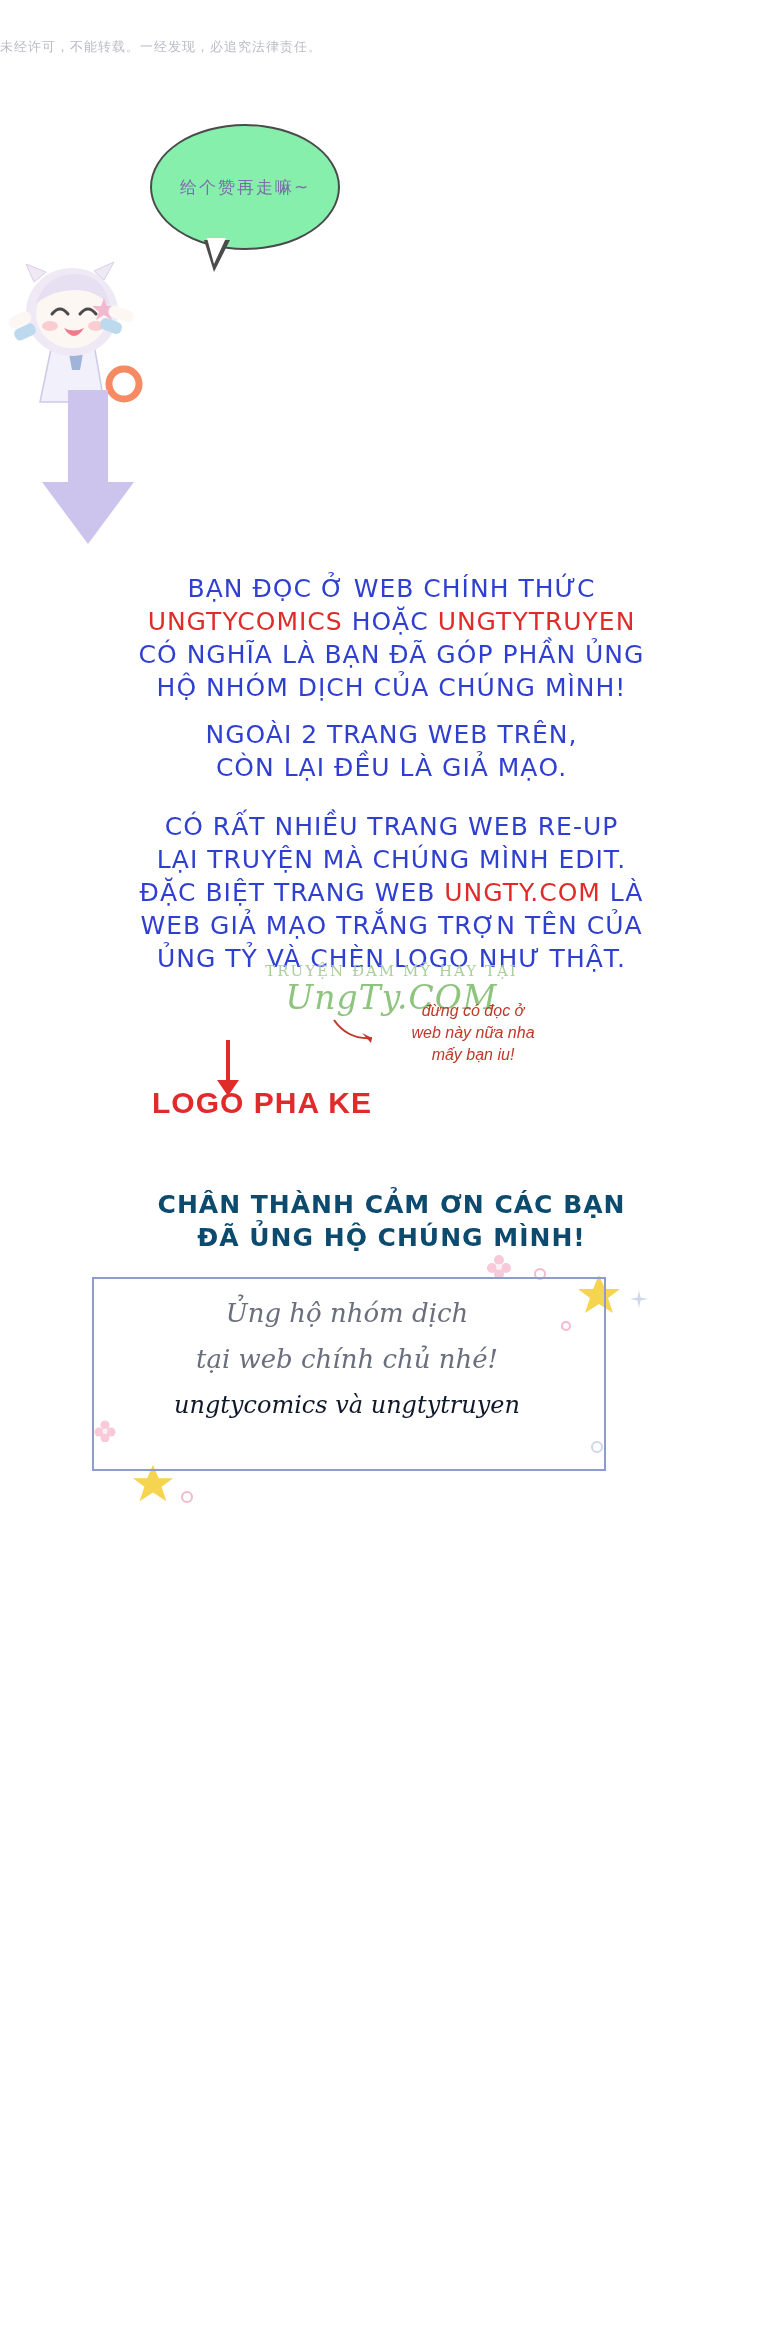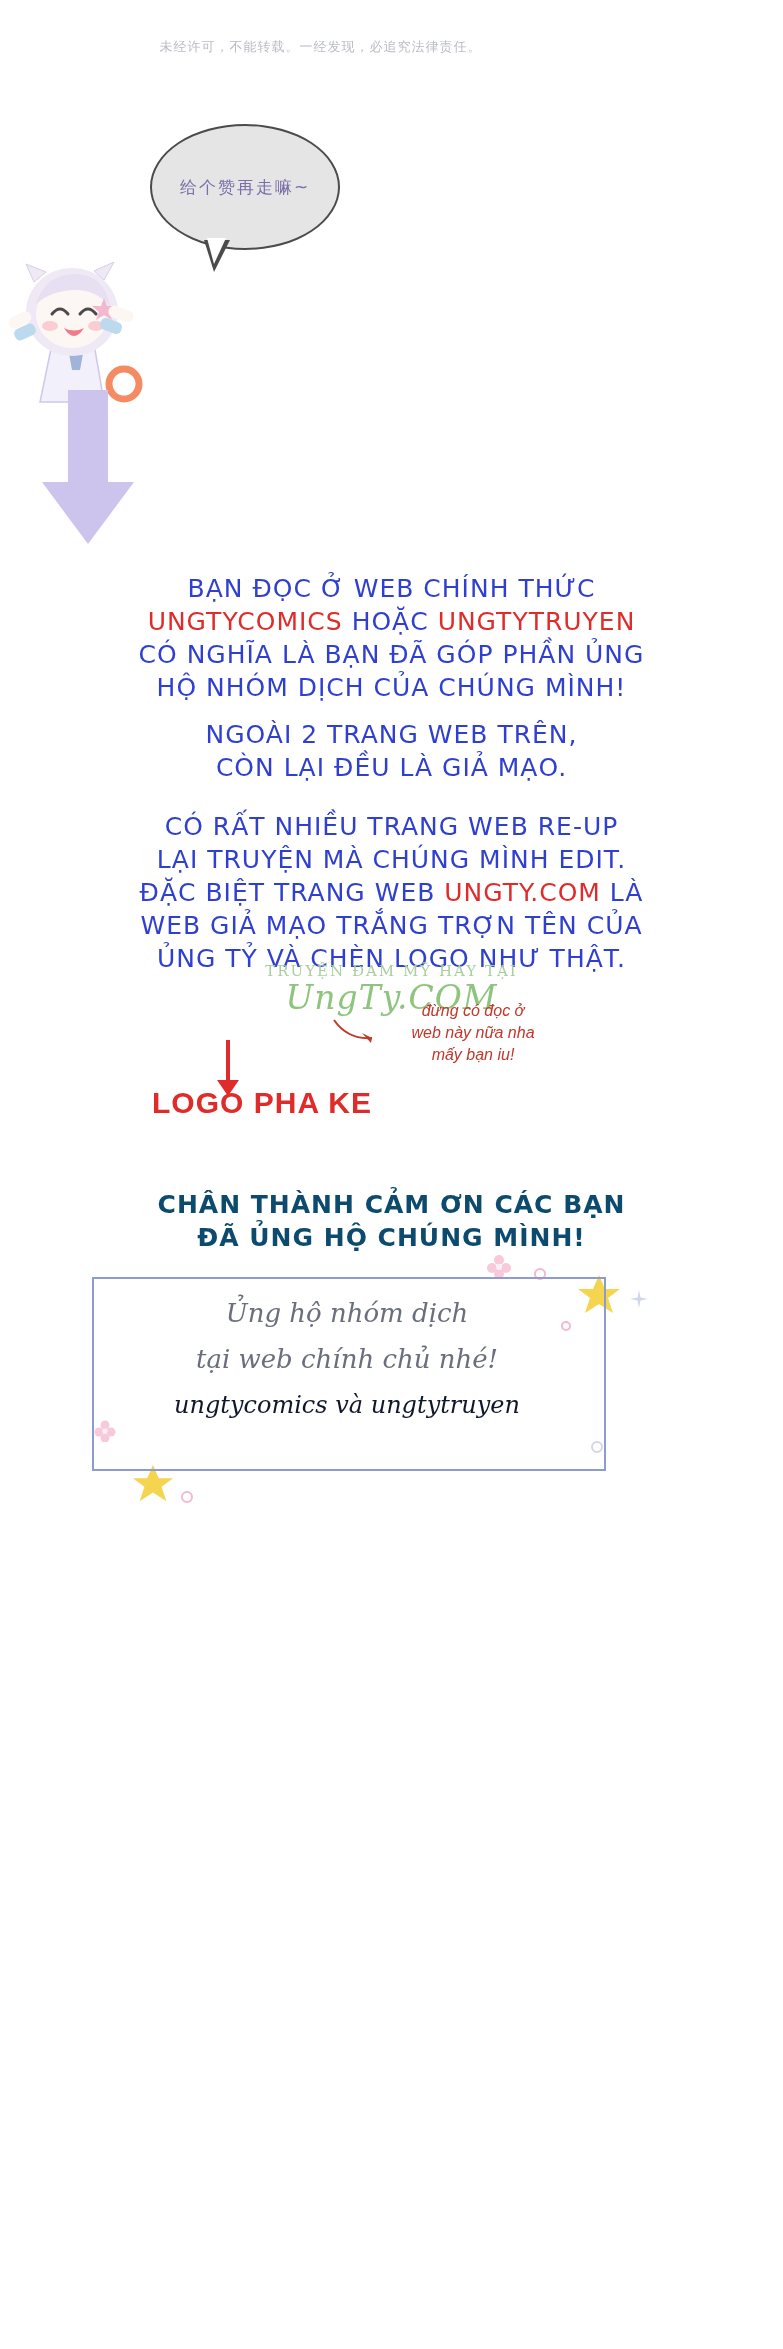--- a/index.html
+++ b/index.html
@@ -14,37 +14,36 @@
     font-family: "DejaVu Sans", sans-serif;
     overflow: hidden;
   }
 
   
   .copyright {
     position: absolute;
     top: 38px;
     left: 0;
     width: 641px;
-    text-align: center;
     font-size: 13px;
     color: #b9bcc4;
     letter-spacing: 1px;
     font-family: "DejaVu Sans", sans-serif;
   }
 
   
   .bubble {
     position: absolute;
     left: 150px;
     top: 124px;
     width: 186px;
     height: 122px;
     border: 2px solid #4b4b4b;
     border-radius: 50% / 50%;
-    background: #e5e5e5;
+    background: #86efac;
   }
   .bubble-text {
     position: absolute;
     left: 0;
     top: 0;
     width: 186px;
     height: 122px;
     display: flex;
     align-items: center;
     justify-content: center;

